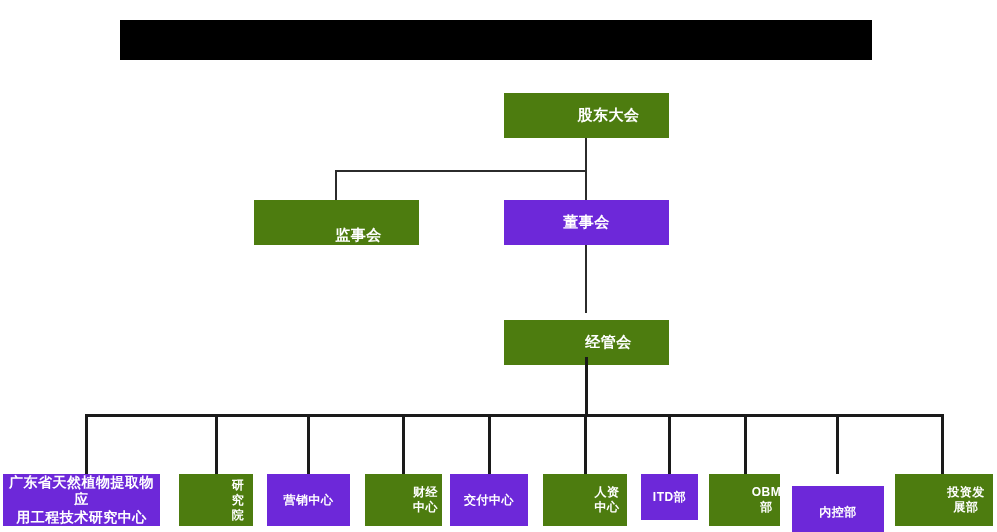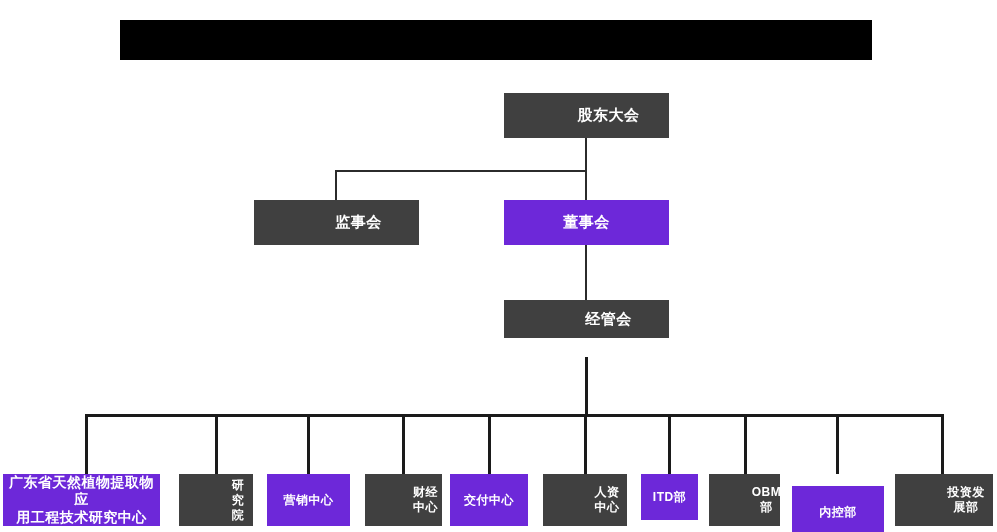--- a/index.html
+++ b/index.html
@@ -26,21 +26,21 @@
     display: flex;
     align-items: center;
     justify-content: center;
     text-align: center;
     color: #ffffff;
     font-weight: bold;
     line-height: 1.25;
     box-sizing: border-box;
     letter-spacing: 0.5px;
   }
-  .node-box.tone-dark   { background: #404040; padding-left: 44px; }
+  .node-box.tone-dark   { background: #4d7c0f; padding-left: 44px; }
   .node-box.tone-light  { background: #6d28d9; }
   .node-label {
     display: block;
     padding: 0 4px;
     white-space: pre-line;
   }
   .connector {
     position: absolute;
     background: #1a1a1a;
   }
@@ -64,31 +64,31 @@
   </div>
 
   <div class="connector thin-v" style="left:585px; top:138px; width:2px; height:33px;"></div>
 
   <div class="connector thin-h" style="left:335px; top:170px; width:252px; height:2px;"></div>
 
   <div class="connector thin-v" style="left:335px; top:170px; width:2px; height:30px;"></div>
 
   <div class="connector thin-v" style="left:585px; top:170px; width:2px; height:30px;"></div>
 
-  <div class="node-box tone-dark size-lg" style="left:254px; top:200px; width:165px; height:45px;">
+  <div class="node-box tone-dark size-lg" style="left:254px; top:200px; width:165px; height:45px;align-items:flex-end;">
     <span class="node-label">监事会</span>
   </div>
 
   <div class="node-box tone-light size-lg" style="left:504px; top:200px; width:165px; height:45px;">
     <span class="node-label">董事会</span>
   </div>
 
   <div class="connector thin-v" style="left:585px; top:245px; width:2px; height:68px;"></div>
 
-  <div class="node-box tone-dark size-lg" style="left:504px; top:300px; width:165px; height:38px;align-items:center;">
+  <div class="node-box tone-dark size-lg" style="left:504px; top:320px; width:165px; height:45px;align-items:center;">
     <span class="node-label">经管会</span>
   </div>
 
   <div class="connector v" style="left:585px; top:357px; width:3px; height:59px;"></div>
 
   <div class="connector h" style="left:85px; top:414px; width:859px; height:3px;"></div>
 
   <div class="connector v" style="left:85px;  top:414px; width:3px; height:60px;"></div>
   <div class="connector v" style="left:215px; top:414px; width:3px; height:60px;"></div>
   <div class="connector v" style="left:307px; top:414px; width:3px; height:60px;"></div>

